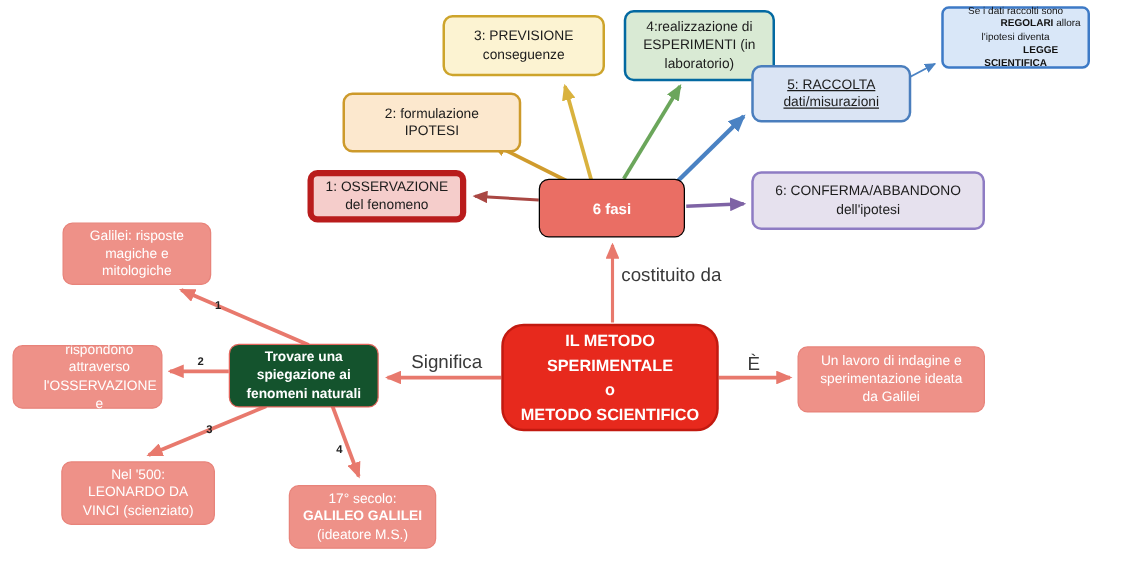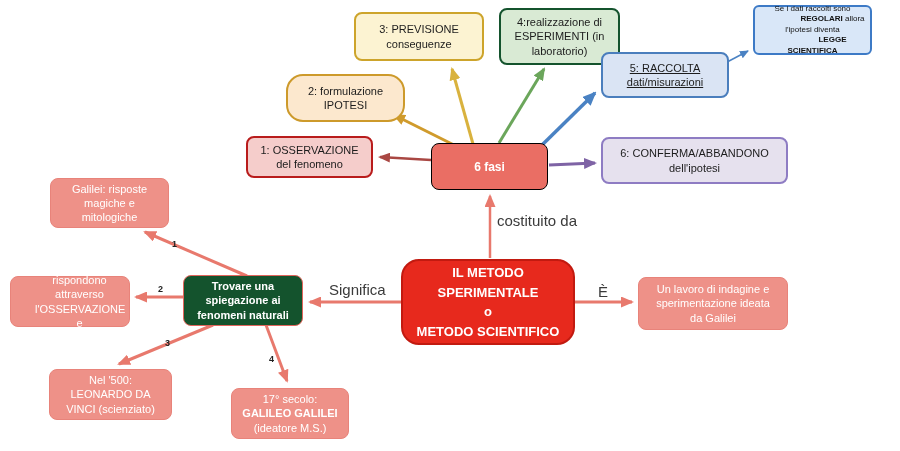--- a/index.html
+++ b/index.html
@@ -11,24 +11,24 @@
   .node{
     position:absolute;box-sizing:border-box;border-radius:8px;
     display:flex;align-items:center;justify-content:center;
     text-align:center;padding:3px 5px;
   }
   .node .lbl{white-space:pre-line;display:block;width:100%;}
   .fs-std{font-size:11px;line-height:1.28;color:#1c1c1c;}
   .fs-tiny{font-size:8px;line-height:1.3;color:#111;}
   .box-yellow {background:#FCF3D2;border:2px solid #CDA42B;}
   .box-peach  {background:#FCE8CE;border:2px solid #CD9A2B;}
-  .box-green  {background:#D9EAD4;border:2px solid #14532d;justify-content:flex-end;}
+  .box-green  {background:#D9EAD4;border:2px solid #0369a1;justify-content:flex-end;}
   .box-blue   {background:#DAE4F4;border:2px solid #4A7EBD;}
   .box-blue2  {background:#D9E7F8;border:2px solid #3D7AC6;border-radius:6px;}
-  .box-pink   {background:#F5CDCB;border:2px solid #b91c1c;}
+  .box-pink   {background:#F5CDCB;border:5px solid #b91c1c;}
   .box-purple {background:#E6E1EE;border:2px solid #8E7CC3;}
   .box-salmon {background:#EE9188;border:1px solid #E8837A;color:#ffffff;}
   .box-salmon .fs-std,.box-salmon.fs-std{color:#fff;}
   .box-salmon-dark{background:#14532d;border:1px solid #E2655C;color:#ffffff;font-weight:bold;}
   .box-fasi{background:#EA6E64;border:1px solid #000000;color:#ffffff;font-weight:bold;font-size:12px;}
   .box-red{background:#E7291D;border:2px solid #C21A10;border-radius:18px;color:#ffffff;
            font-weight:bold;font-size:13px;line-height:1.5;}
   .edge-label{position:absolute;font-size:15px;color:#3a3a3a;}
   .edge-num{position:absolute;font-size:9px;font-weight:bold;color:#222;}
   .blk{display:block;}
@@ -91,21 +91,21 @@
   <div class="node box-green fs-std" style="left:499px;top:8px;width:121px;height:57px;">
     <span class="lbl">4:realizzazione di
 ESPERIMENTI (in
 laboratorio)</span>
   </div>
 
   <div class="node box-blue2 fs-tiny" style="left:753px;top:5px;width:119px;height:50px;">
     <span class="lbl" style="white-space:normal;"><span>Se i dati raccolti sono </span><b>REGOLARI</b><span> allora l'ipotesi diventa </span><b>LEGGE SCIENTIFICA</b></span>
   </div>
 
-  <div class="node box-peach fs-std" style="left:286px;top:74px;width:119px;height:48px;border-radius:17px;">
+  <div class="node box-peach fs-std" style="left:274px;top:74px;width:143px;height:48px;">
     <span class="lbl">2: formulazione
 IPOTESI</span>
   </div>
 
   <div class="node box-blue fs-std" style="left:601px;top:52px;width:128px;height:46px;text-decoration:underline;">
     <span class="lbl">5: RACCOLTA
 dati/misurazioni</span>
   </div>
 
   <div class="node box-pink fs-std" style="left:246px;top:136px;width:127px;height:42px;">

